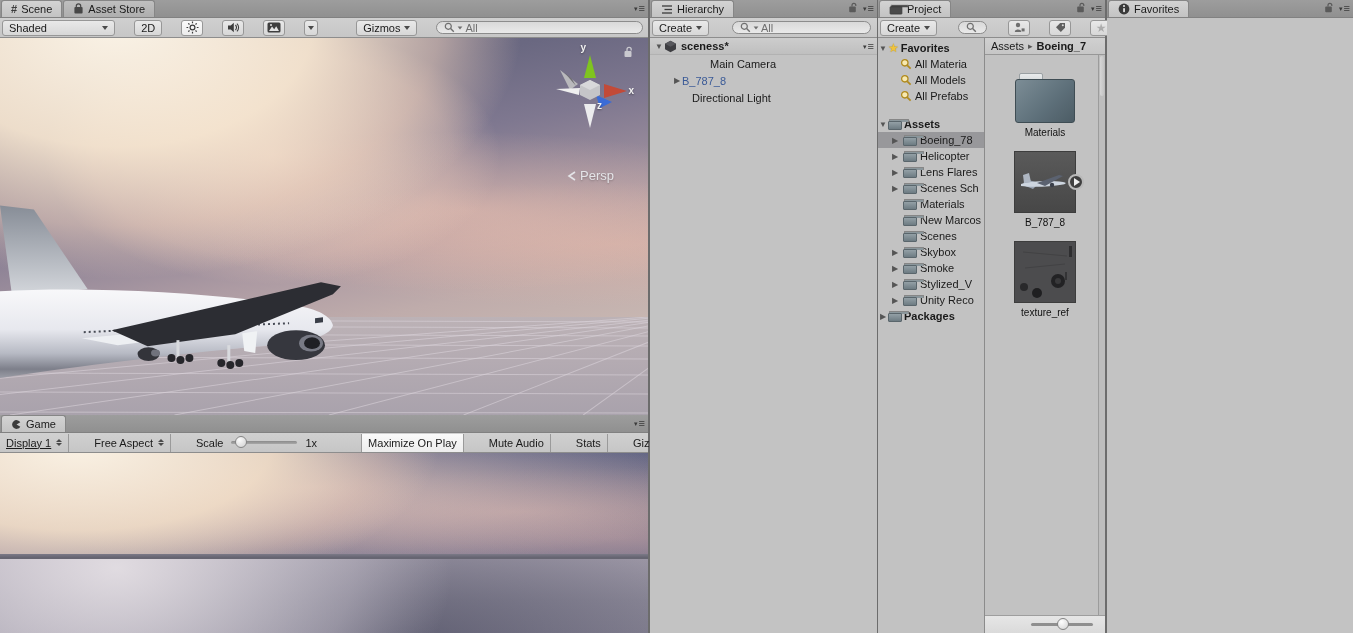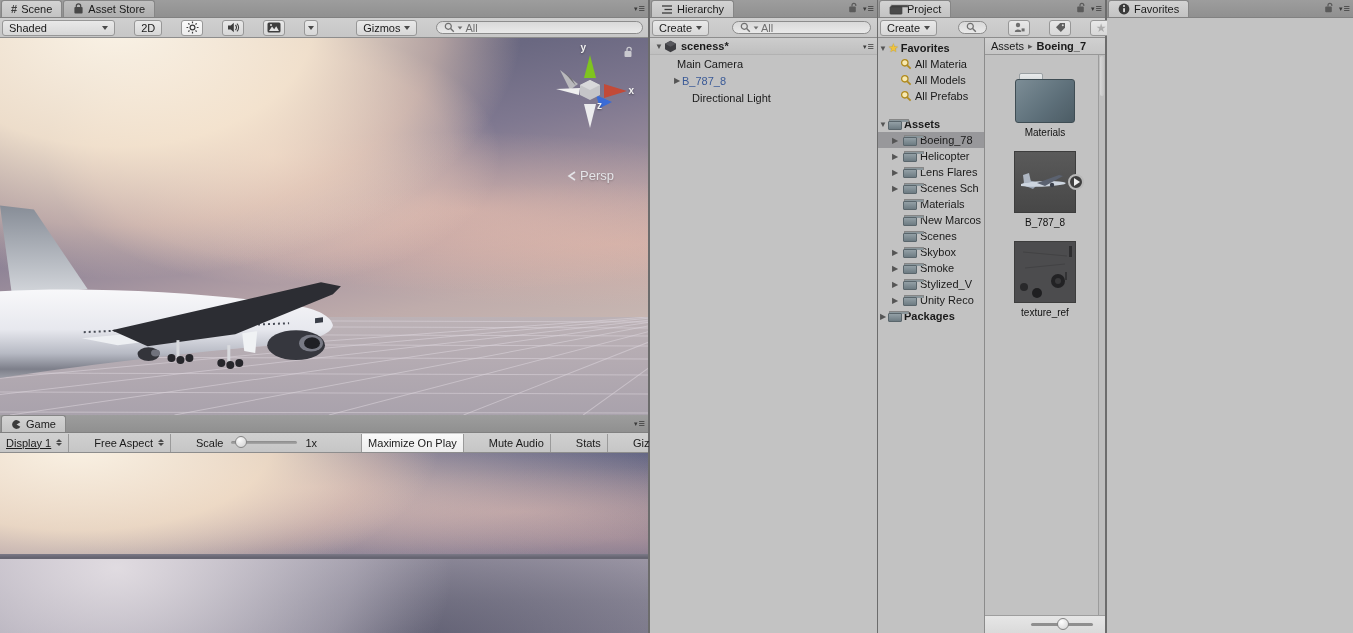--- a/index.html
+++ b/index.html
@@ -451,21 +451,21 @@
               <polygon points="6.5,0.8 12,3.8 6.5,6.8 1,3.8" fill="#57575c"></polygon>
             </svg>
         </span>
         <span>sceness*</span>
         <span class="strip-spacer"></span>
         <span class="panel-menu" style="margin-right:4px;">
             <span class="v">▾</span>
             <span class="m">≡</span>
           </span>
       </div>
-      <div class="hrow hitem" style="padding-left:27px;">
+      <div class="hrow hitem" style="padding-left:60px;">
         <span>Main Camera</span>
       </div>
       <div class="hrow" style="padding-left:22px;">
         <span class="fold">▶</span>
         <span class="prefab">B_787_8</span>
       </div>
       <div class="hrow hitem" style="padding-left:42px;">
         <span>Directional Light</span>
       </div>
     </div>

